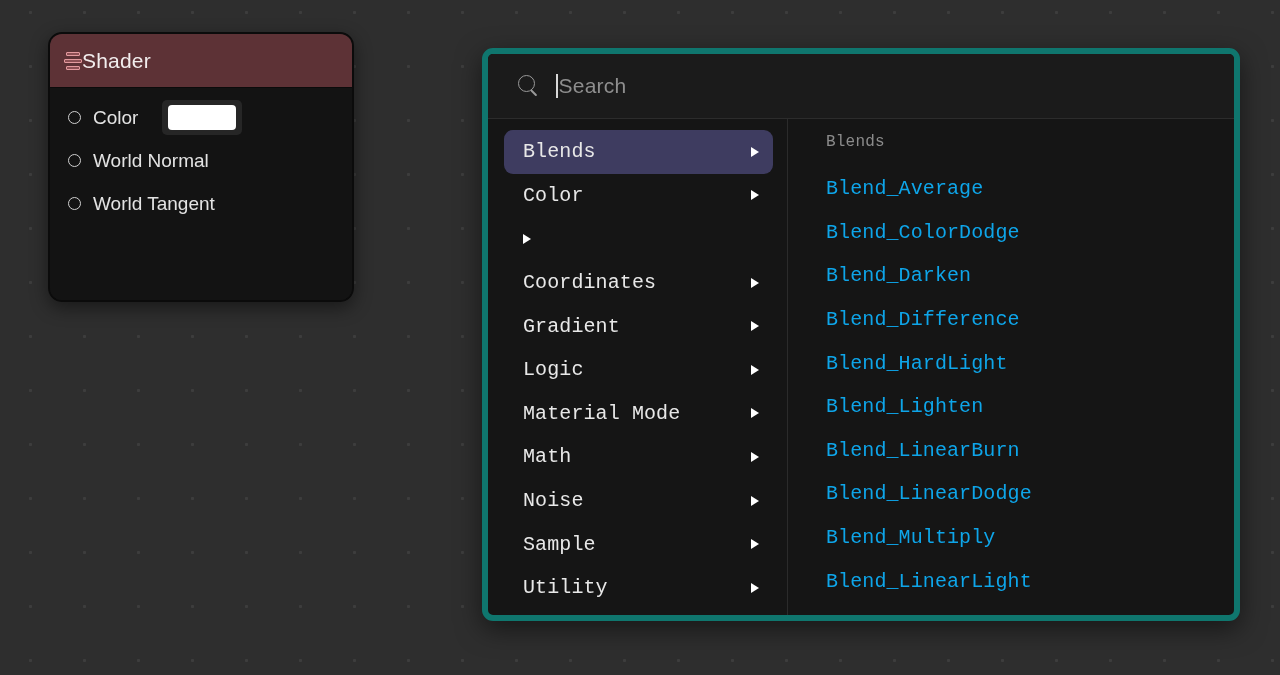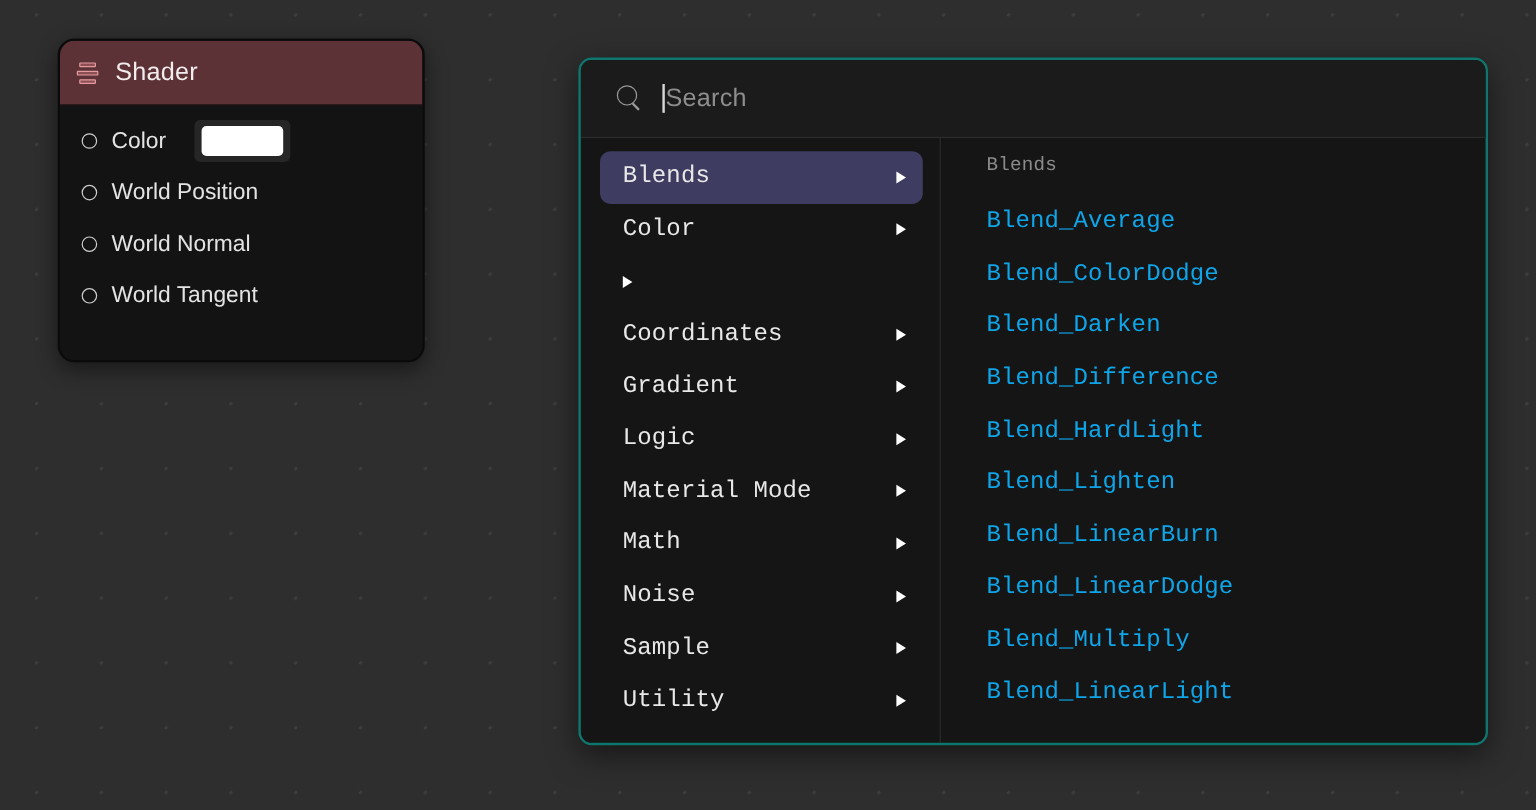--- a/index.html
+++ b/index.html
@@ -33,21 +33,20 @@
     overflow: hidden;
     background: rgba(22,22,22,0.94);
     box-shadow: 0 6px 18px rgba(0,0,0,0.45);
   }
 
   .node-header {
     height: 54px;
     background: #5d3236;
     display: flex;
     align-items: center;
-    gap: 14px;
     padding: 0 0 0 14px;
     border-bottom: 1px solid #0b0b0b;
   }
 
   .node-header-icon {
     width: 18px;
     height: 18px;
     display: flex;
     flex-direction: column;
     justify-content: space-between;
@@ -114,21 +113,21 @@
   }
 
   
   .popup {
     position: absolute;
     left: 482px;
     top: 48px;
     width: 758px;
     height: 573px;
     background: #151515;
-    border: 2px solid #0f766e;
+    border: 6px solid #0f766e;
     border-radius: 11px;
     overflow: hidden;
     display: flex;
     flex-direction: column;
     box-shadow: 0 8px 26px rgba(0,0,0,0.5);
   }
 
   .popup-search {
     height: 65px;
     flex: 0 0 auto;
@@ -262,24 +261,20 @@
   <div class="node-body">
 
     <div class="node-row">
       <span class="port"></span>
       <span class="node-row-label">Color</span>
       <span class="color-swatch-wrap">
         <span class="color-swatch"></span>
       </span>
     </div>
 
-    <div class="node-row">
-      <span class="port"></span>
-      <span class="node-row-label">World Position</span>
-    </div>
 
     <div class="node-row">
       <span class="port"></span>
       <span class="node-row-label">World Normal</span>
     </div>
 
     <div class="node-row">
       <span class="port"></span>
       <span class="node-row-label">World Tangent</span>
     </div>

